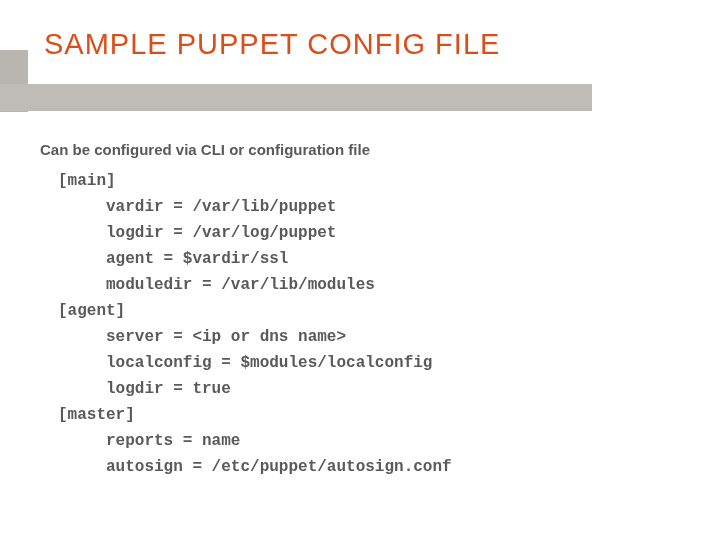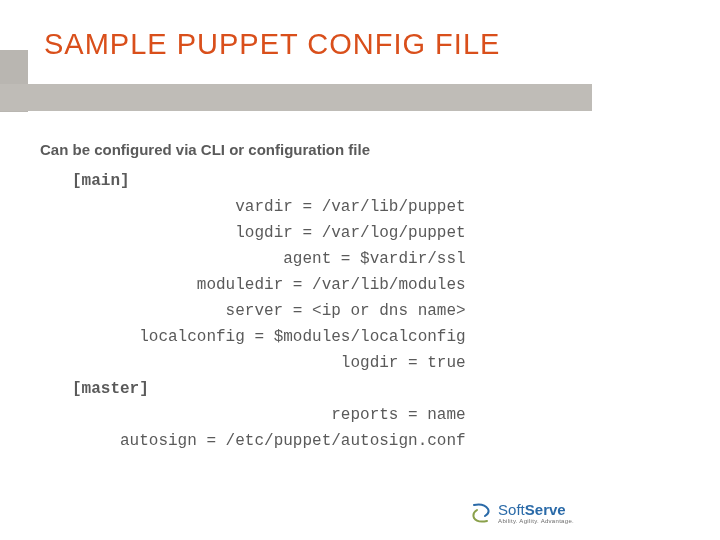--- a/index.html
+++ b/index.html
@@ -45,24 +45,23 @@
     color: #5a5a5a;
   }
   .code-block {
     position: absolute;
     left: 58px;
     top: 168px;
     font-family: "Courier New", Courier, monospace;
     font-size: 16px;
     line-height: 26px;
     color: #5a5a5a;
-    margin-left: 14px;
   }
   .section-head { font-weight: bold; }
-  .kv { padding-left: 48px; font-weight: normal; text-align: right; }
+  .kv { padding-left: 48px; font-weight: bold; }
   .logo {
     position: absolute;
     right: 18px;
     bottom: 16px;
     display: flex;
     align-items: center;
     gap: 6px;
   }
   .logo-mark svg { display: block; }
   .logo-text { display: flex; flex-direction: column; line-height: 1; }
@@ -93,35 +92,24 @@
 
   <div class="subtitle">Can be configured via CLI or configuration file</div>
 
   <div class="code-block">
     <div class="section-head">[main]</div>
     <div class="kv">vardir = /var/lib/puppet</div>
     <div class="kv">logdir = /var/log/puppet</div>
     <div class="kv">agent = $vardir/ssl</div>
     <div class="kv">moduledir = /var/lib/modules</div>
 
+    <div class="section-head">[agent]</div>
     <div class="kv">server = &lt;ip or dns name&gt;</div>
     <div class="kv">localconfig = $modules/localconfig</div>
     <div class="kv">logdir = true</div>
 
     <div class="section-head">[master]</div>
     <div class="kv">reports = name</div>
     <div class="kv">autosign = /etc/puppet/autosign.conf</div>
   </div>
 
-  <div class="logo">
-    <span class="logo-mark">
-      <svg width="22" height="22" viewBox="0 0 22 22">
-        <path d="M4 3 Q14 1 18 7 Q20 11 15 14" fill="none" stroke="#2a6aa8" stroke-width="2" stroke-linecap="round"></path>
-        <path d="M7 8 Q2 11 4 16 Q7 21 17 19" fill="none" stroke="#8aa04a" stroke-width="2" stroke-linecap="round"></path>
-      </svg>
-    </span>
-    <span class="logo-text">
-      <span class="logo-name"><span>Soft</span><span class="bold">Serve</span></span>
-      <span class="logo-tag">Ability. Agility. Advantage.</span>
-    </span>
-  </div>
 
 </div>
 
 </body></html>

